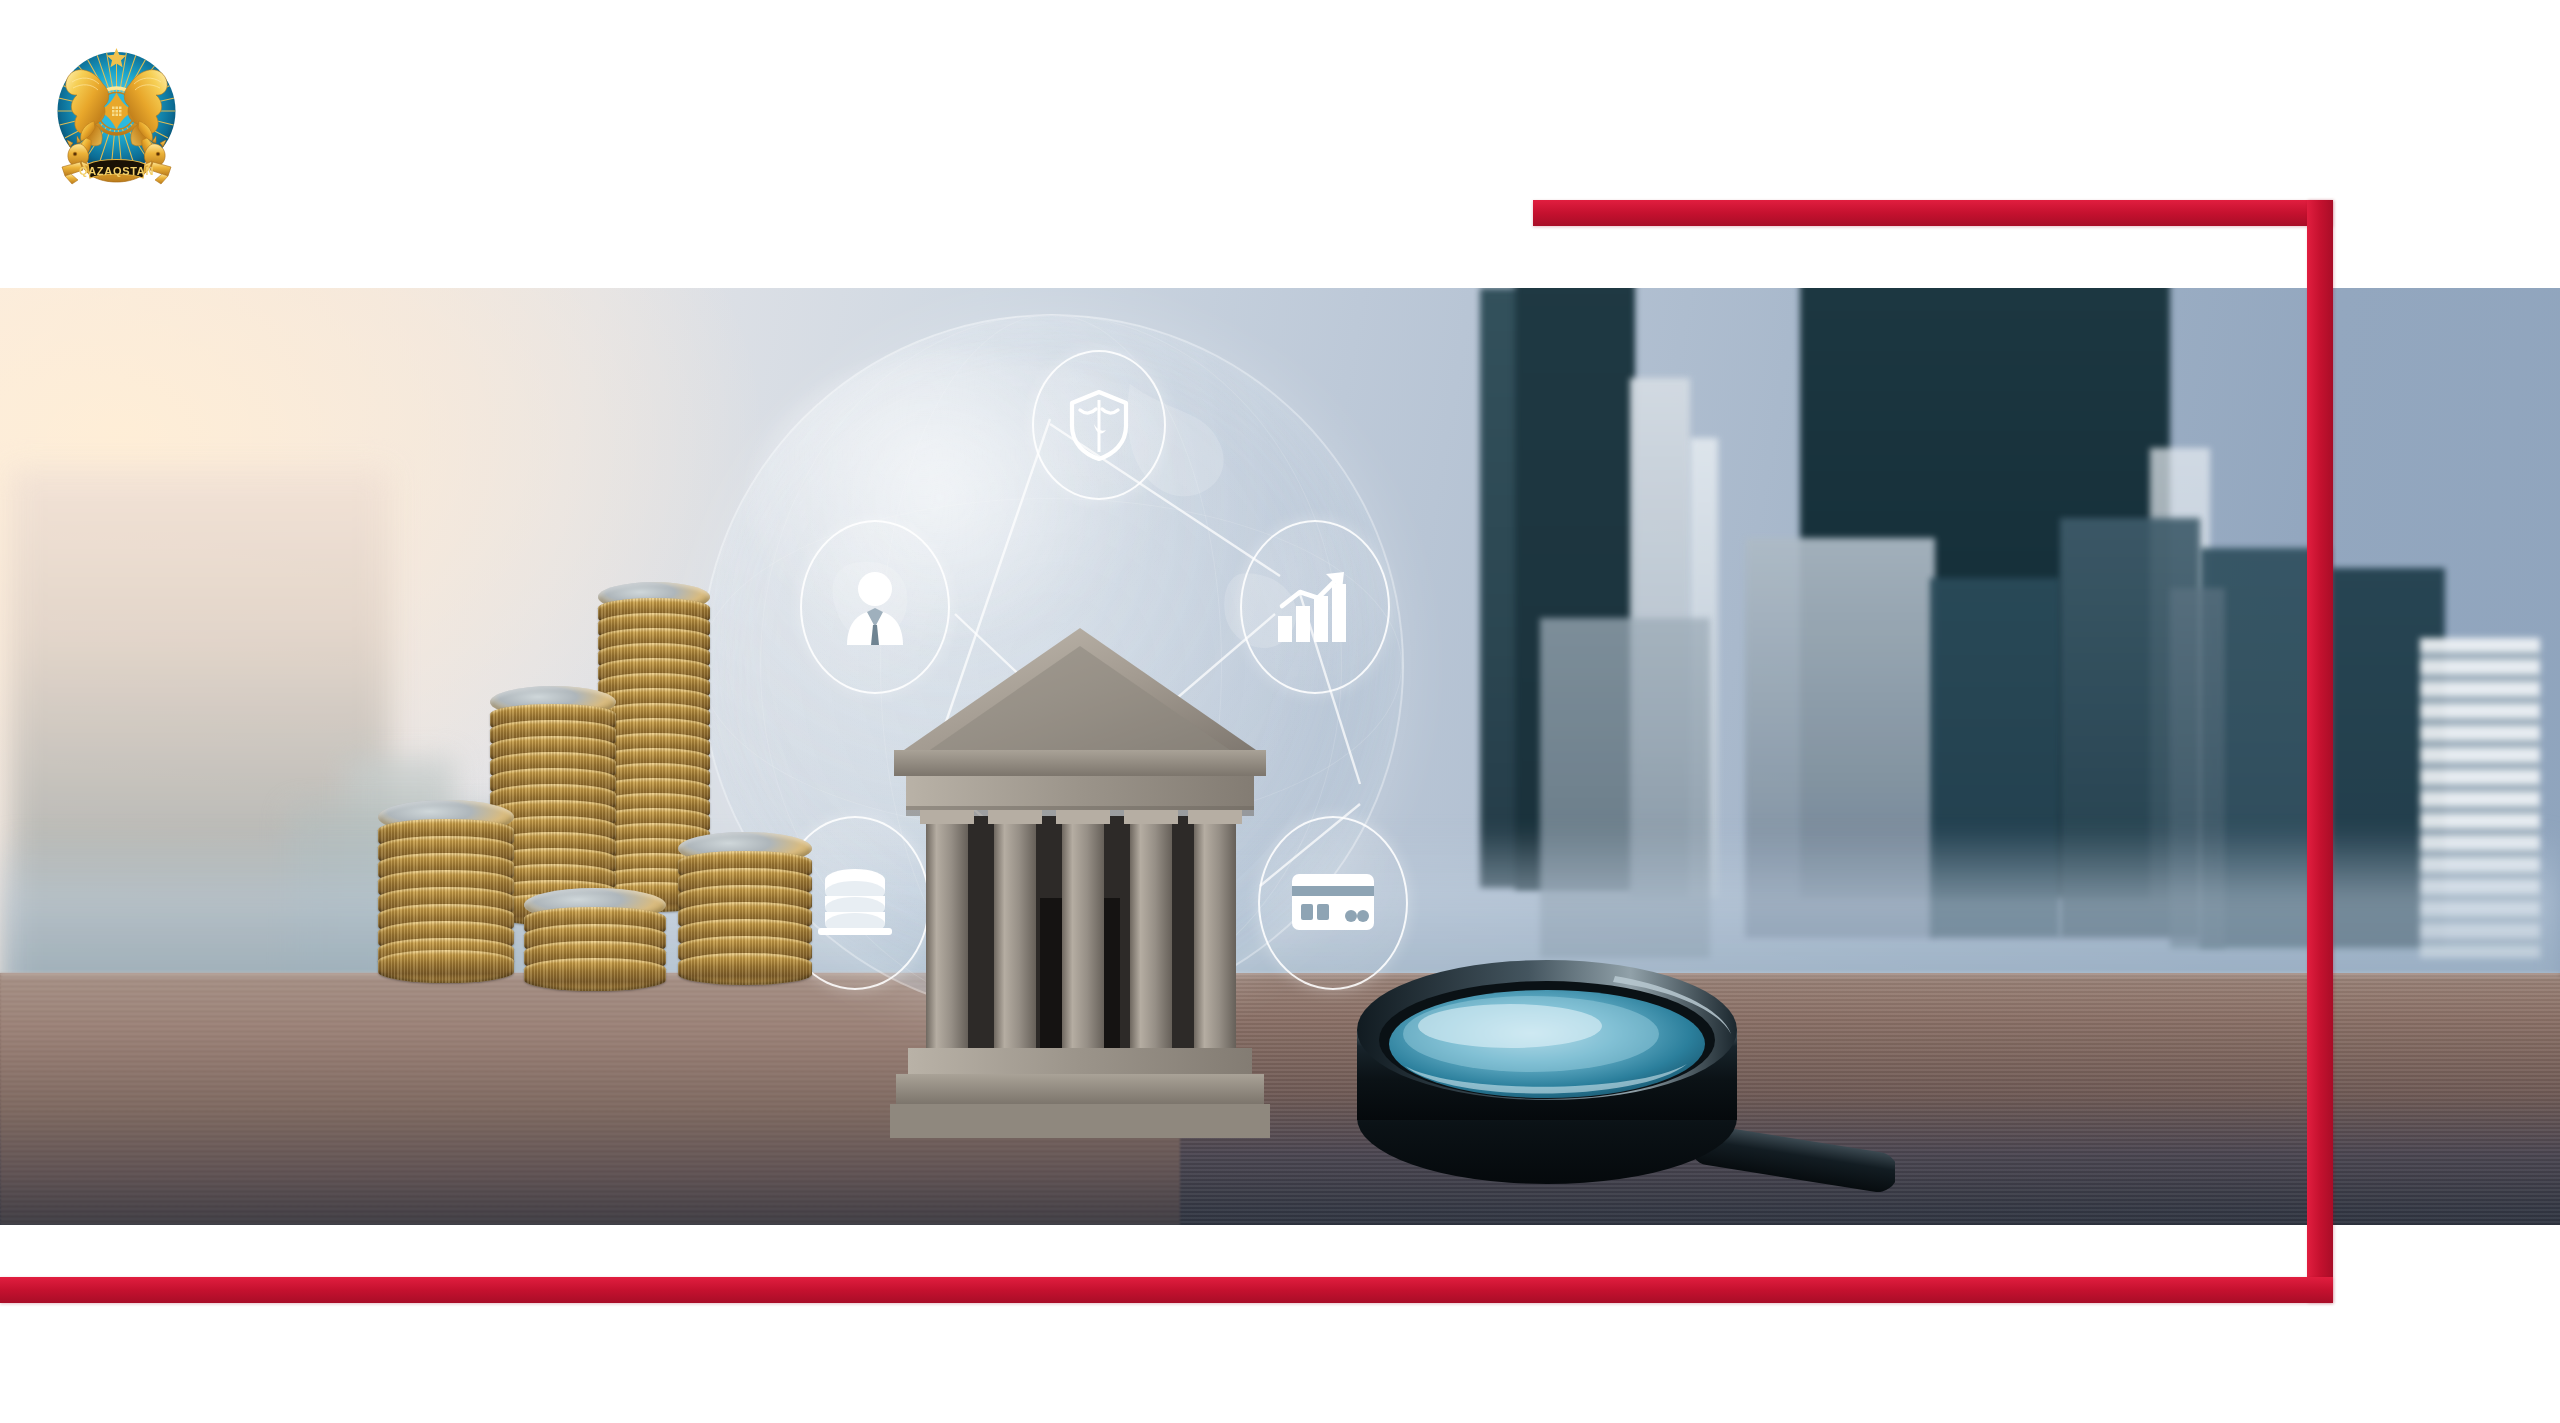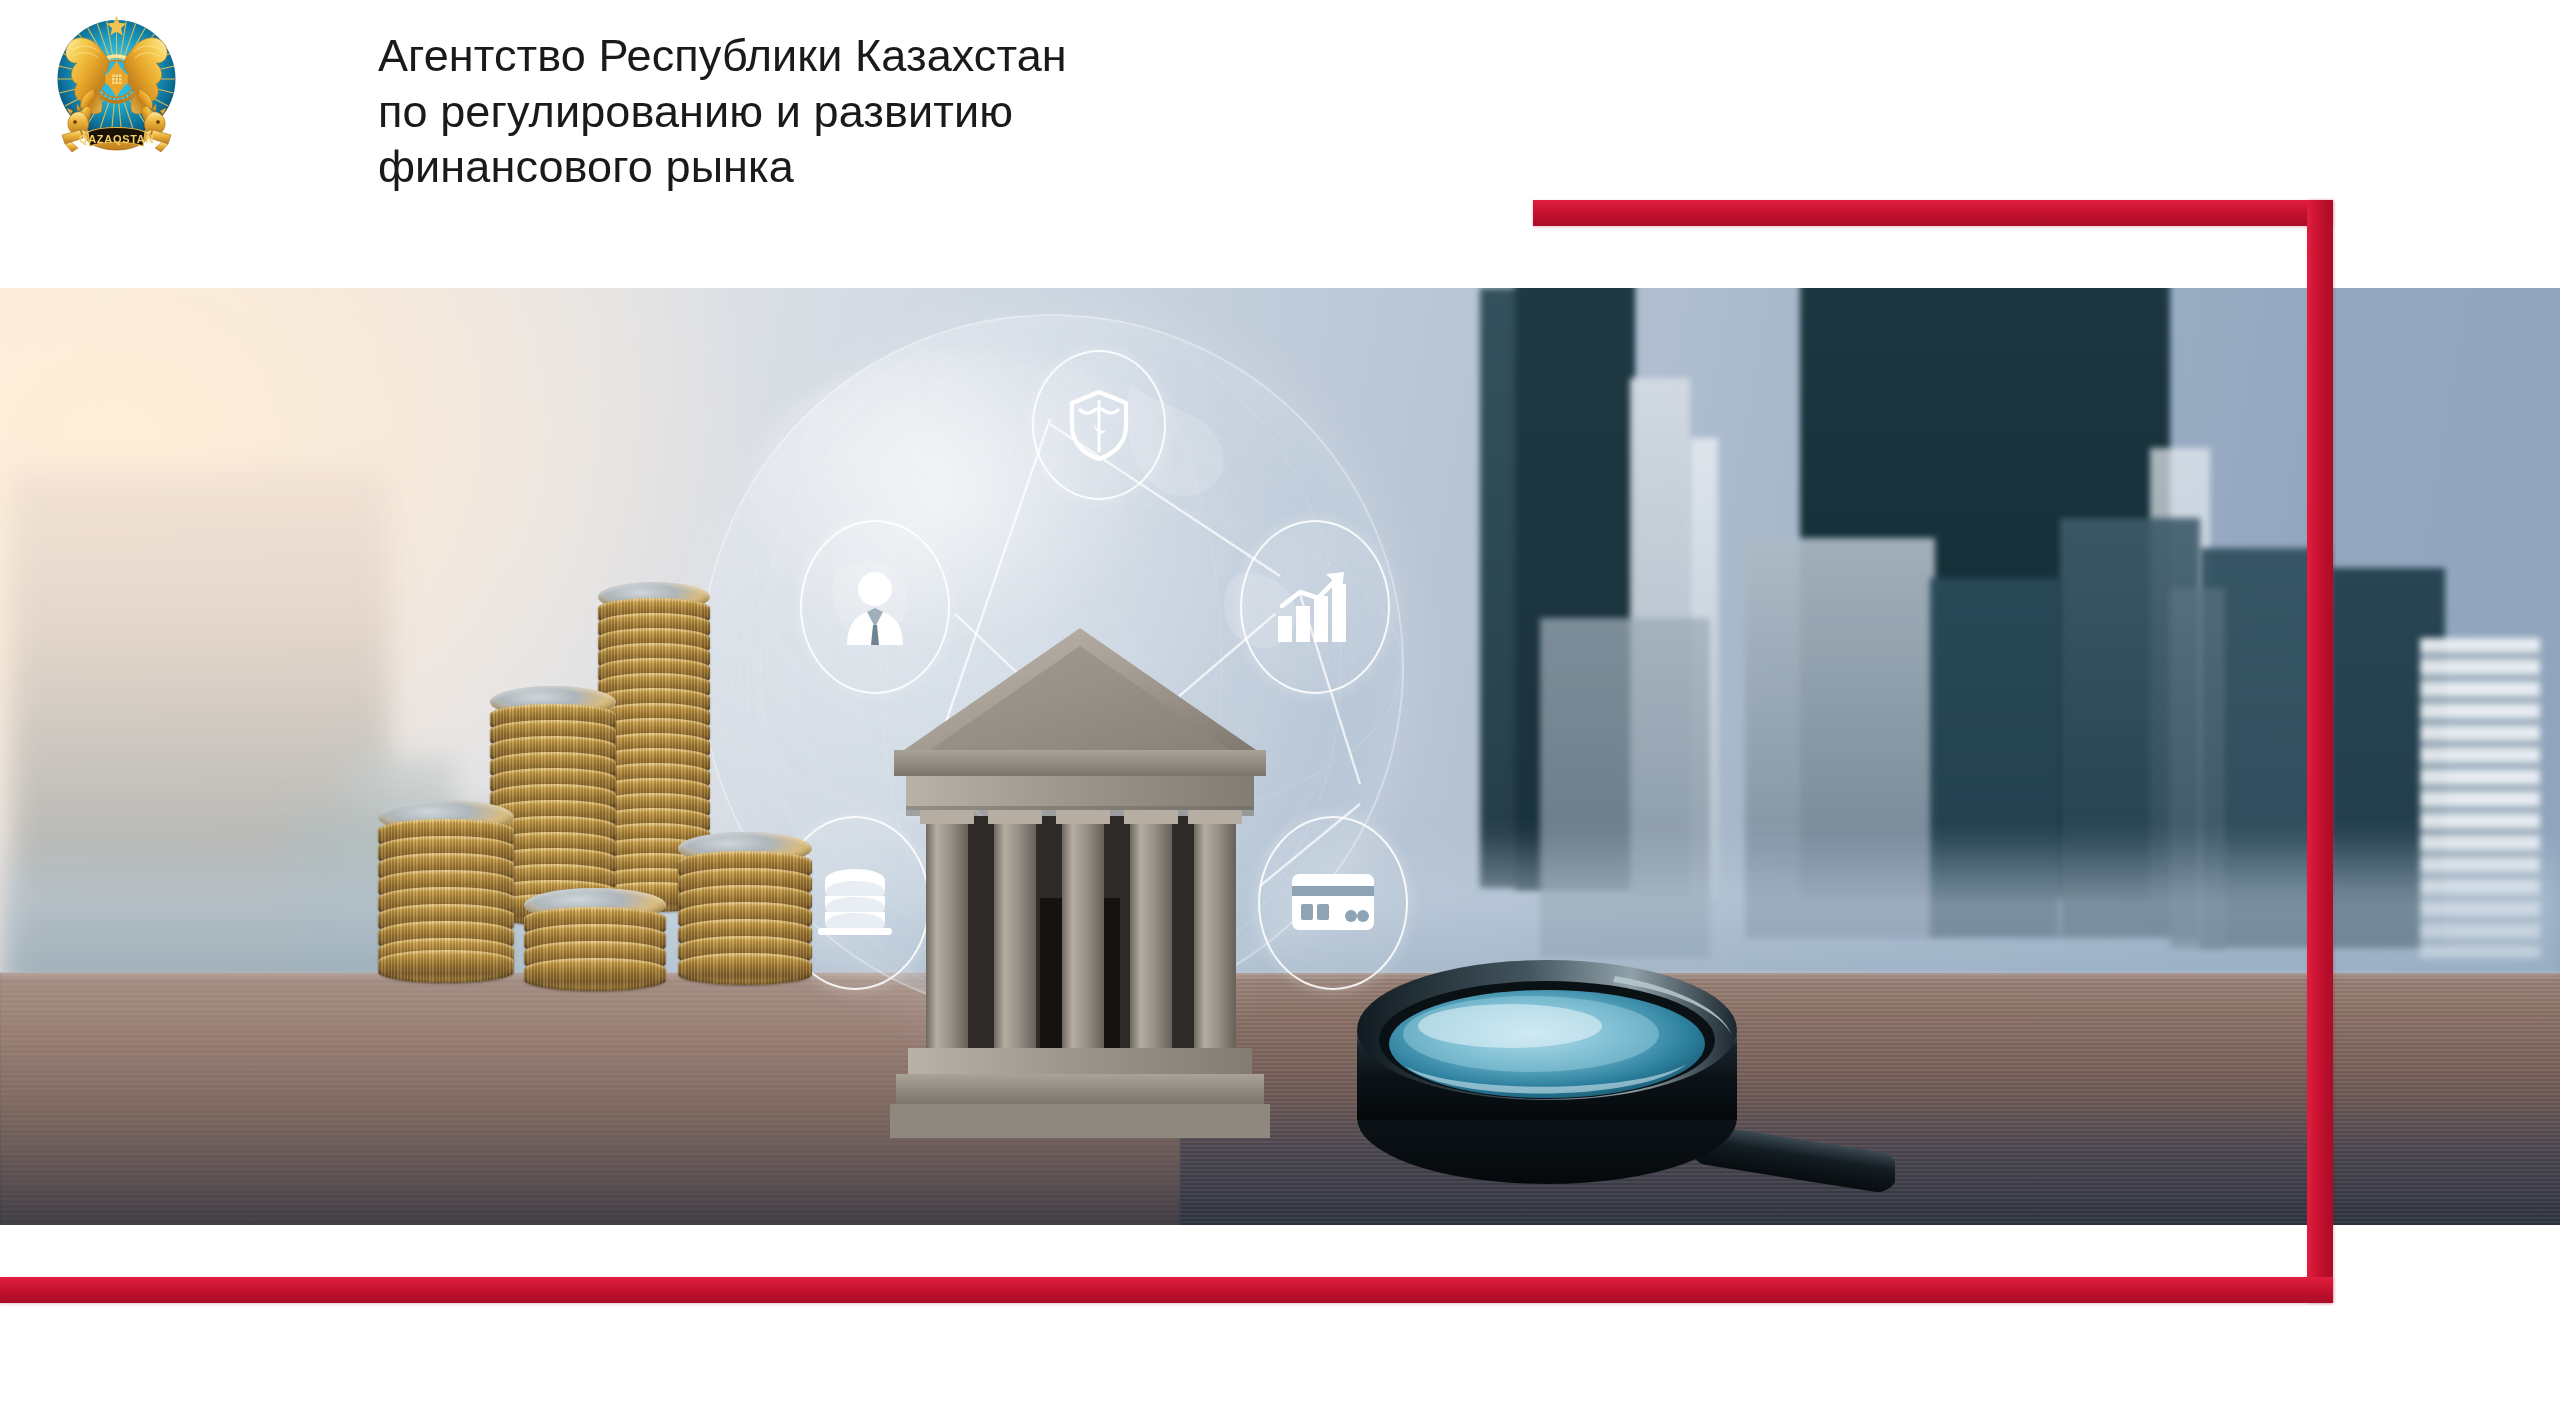--- a/index.html
+++ b/index.html
@@ -5,21 +5,21 @@
   html,body{margin:0;padding:0;background:#ffffff;}
   body{
     width:2560px;height:1423px;position:relative;overflow:hidden;
     font-family:"Liberation Sans","DejaVu Sans",sans-serif;
     background:#ffffff;
   }
 
   
   #header{position:absolute;left:0;top:0;width:2560px;height:288px;background:#ffffff;z-index:30;}
 
-  #emblem{position:absolute;left:55px;top:4px;width:123px;height:158px;}
+  #emblem{position:absolute;left:55px;top:36px;width:123px;height:158px;}
   #emblem svg{display:block;width:123px;height:158px;}
 
   #org-title{
     position:absolute;left:378px;top:28px;width:1120px;
     font-size:45px;line-height:1.235;font-weight:400;color:#1a1a1a;
     letter-spacing:.1px;white-space:pre-line;
   }
 
   
   .redbar{position:absolute;background:linear-gradient(180deg,#e01b3c 0%,#c3102f 45%,#a50c26 100%);z-index:45;}
@@ -530,17 +530,14 @@
       <path d="M14 262 L50 252 L56 268 L20 280 Z" fill="url(#goldV)" stroke="#a86c14" stroke-width="1.2"></path>
       <path d="M232 262 L196 252 L190 268 L226 280 Z" fill="url(#goldV)" stroke="#a86c14" stroke-width="1.2"></path>
       <path d="M20 280 L34 296 L46 288 L32 276 Z" fill="url(#goldV)" stroke="#a86c14" stroke-width="1"></path>
       <path d="M226 280 L212 296 L200 288 L214 276 Z" fill="url(#goldV)" stroke="#a86c14" stroke-width="1"></path>
 
       <path d="M66 256 C92 244 154 244 180 256 L176 284 C152 274 94 274 70 284 Z" fill="#1a1205" stroke="#e8b441" stroke-width="2.4"></path>
       <text x="123" y="277" text-anchor="middle" font-family="'Liberation Sans','DejaVu Sans',sans-serif" font-size="22" font-weight="700" letter-spacing="1.4" fill="#f3d06a">QAZAQSTAN</text>
     </svg>
   </div>
 
-  <div id="org-title">Агентство Республики Казахстан
-по регулированию и развитию
-финансового рынка</div>
 
 </div>
 
 </body></html>

